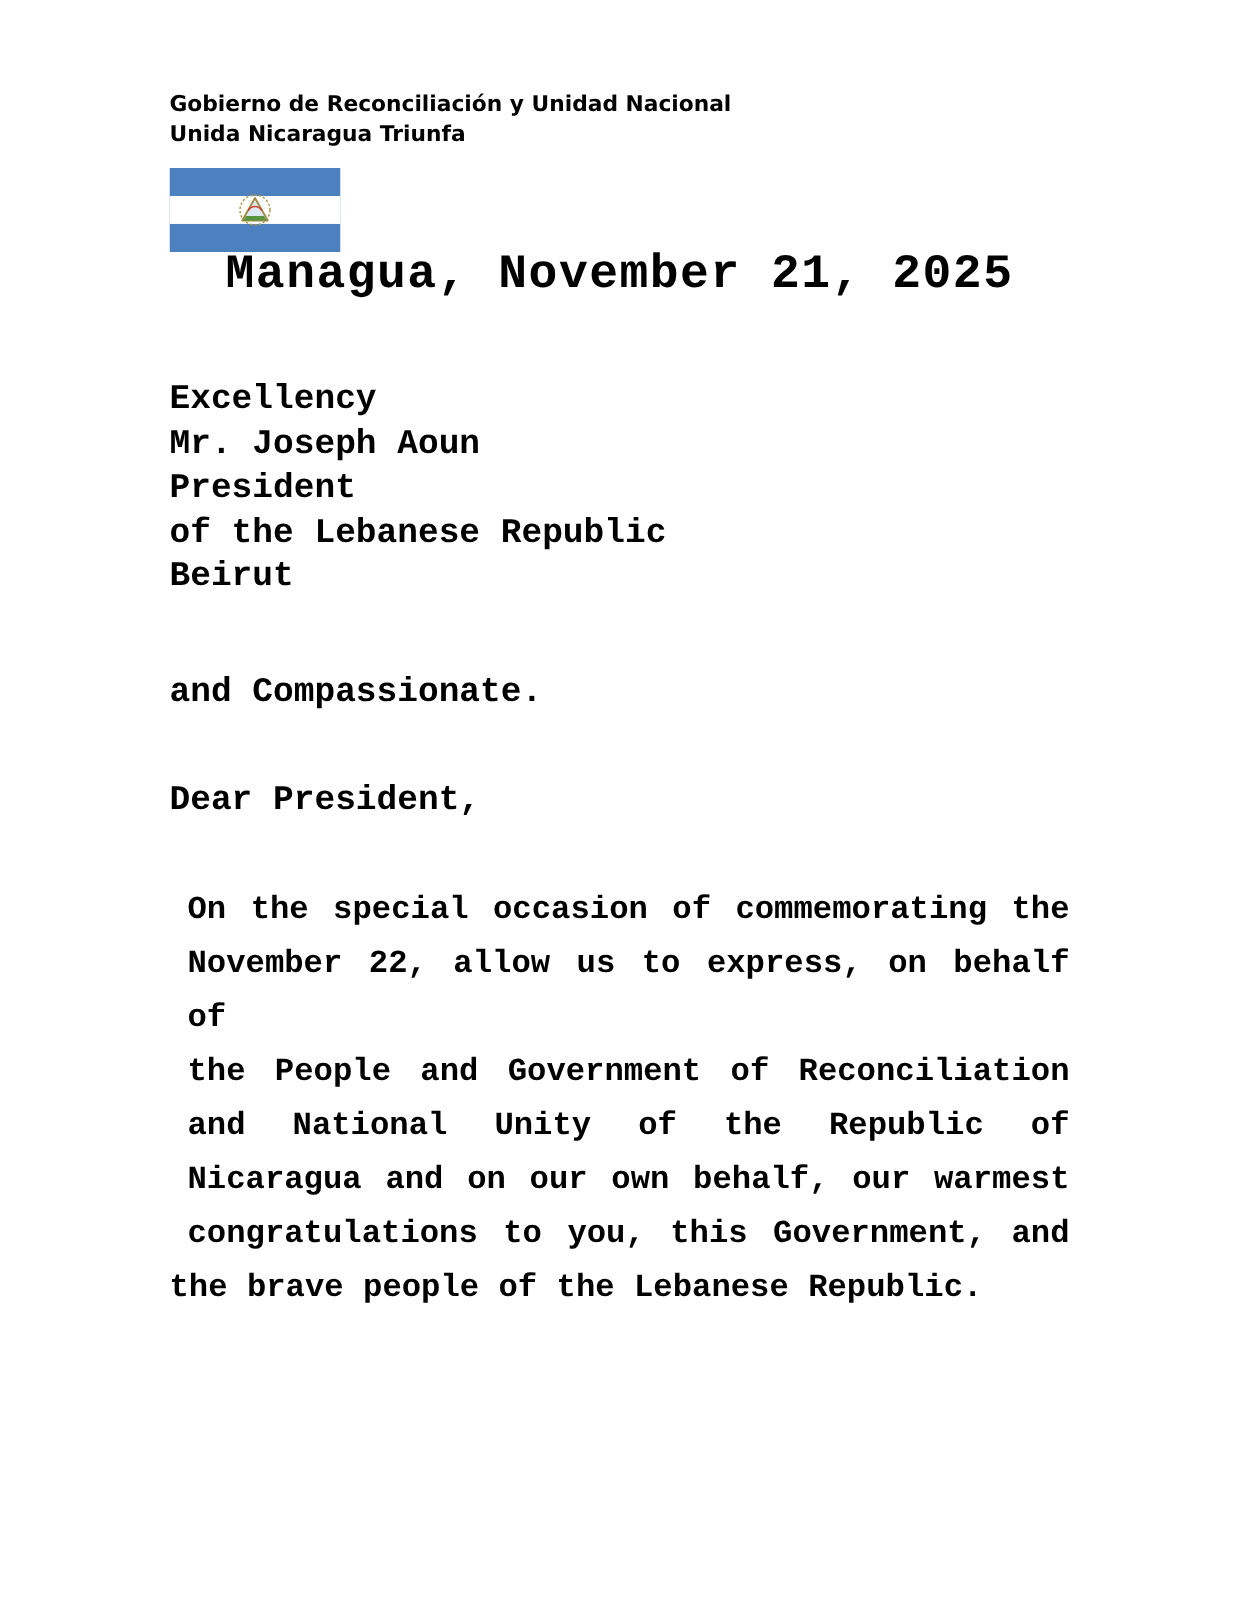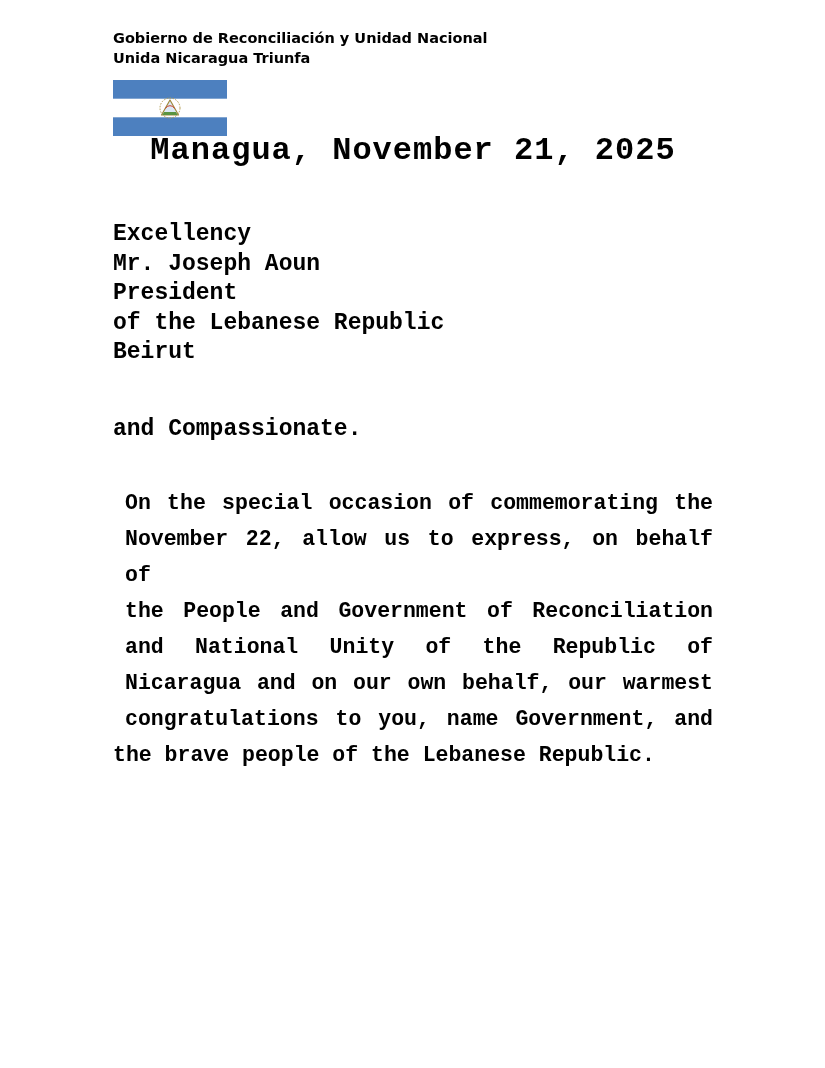--- a/index.html
+++ b/index.html
@@ -7,21 +7,21 @@
   body {
     width: 825px; height: 1068px;
     font-family: "Liberation Mono", "DejaVu Sans Mono", monospace;
     color: #000000;
   }
   .page {
     position: relative;
     width: 825px; height: 1068px;
     background: #ffffff;
     overflow: hidden;
-    padding: 28px 112px 0 113px;
+    padding: 60px 112px 0 113px;
   }
   .letterhead {
     font-family: "DejaVu Sans", "Liberation Sans", sans-serif;
     font-weight: bold;
     font-size: 14.5px;
     line-height: 20px;
     color: #000000;
   }
   .flag {
     display: block;
@@ -94,24 +94,25 @@
     <div>Mr. Joseph Aoun</div>
     <div>President</div>
     <div>of the Lebanese Republic</div>
     <div>Beirut</div>
   </div>
 
   <div class="invocation">
     <div>and Compassionate.</div>
   </div>
 
+  <div class="salutation">Dear President,</div>
 
   <div class="body-par">
       <div class="jline">On the special occasion of commemorating the</div>
       <div class="jline">November 22, allow us to express, on behalf of</div>
       <div class="jline">the People and Government of Reconciliation</div>
       <div class="jline">and National Unity of the Republic of</div>
       <div class="jline">Nicaragua and on our own behalf, our warmest</div>
-      <div class="jline">congratulations to you, name Government, and</div>
+      <div class="jline">congratulations to you, this Government, and</div>
       <div class="lline">the brave people of the Lebanese Republic.</div>
     </div>
 
 </div>
 
 </body></html>

